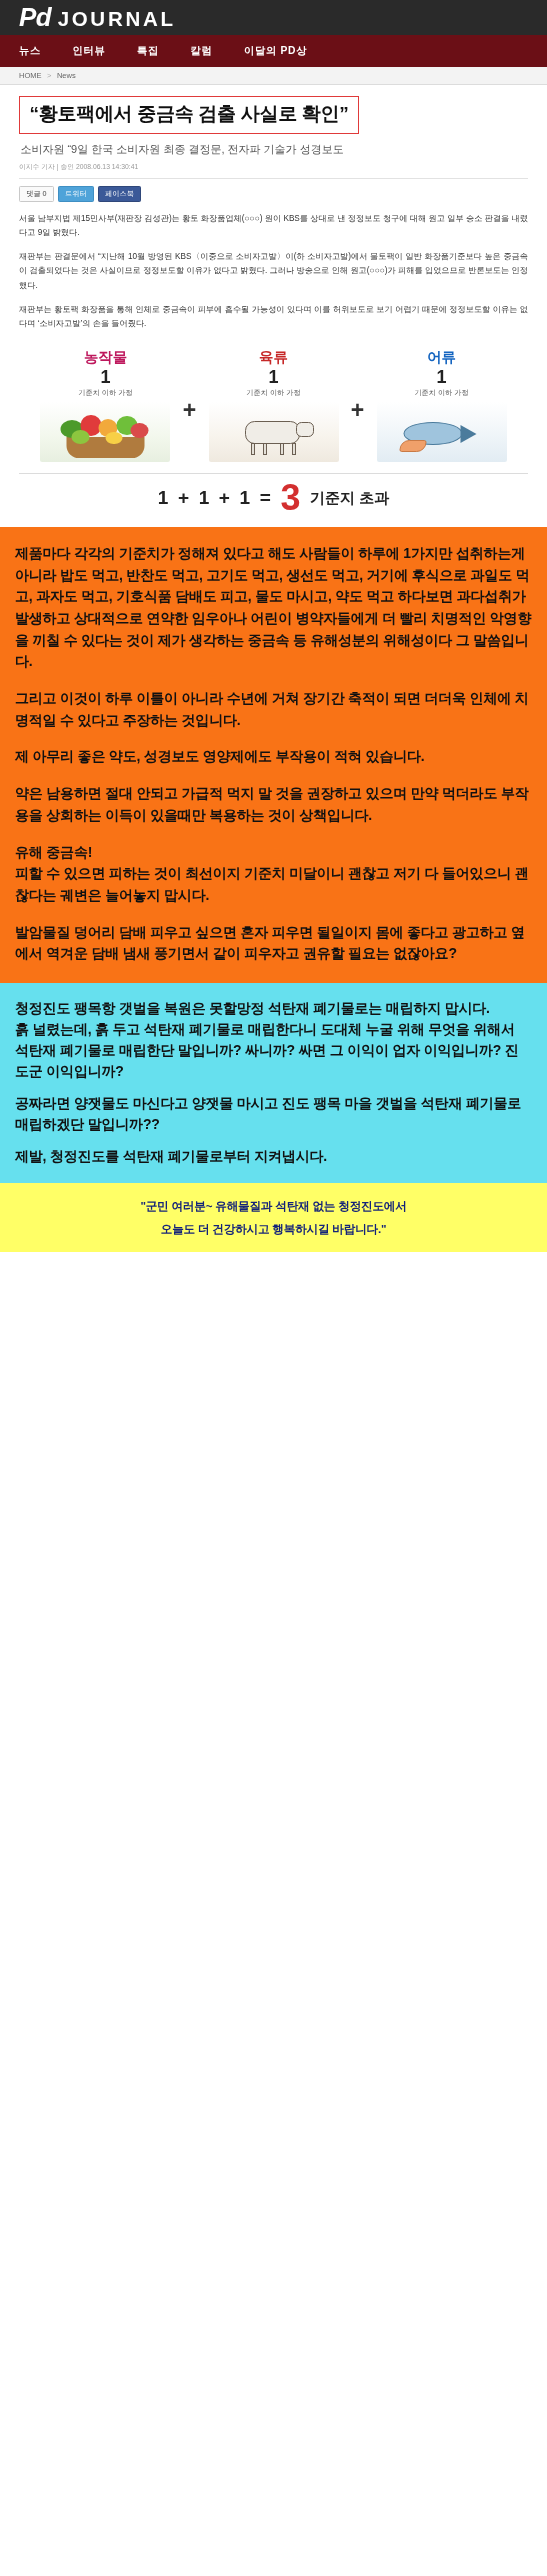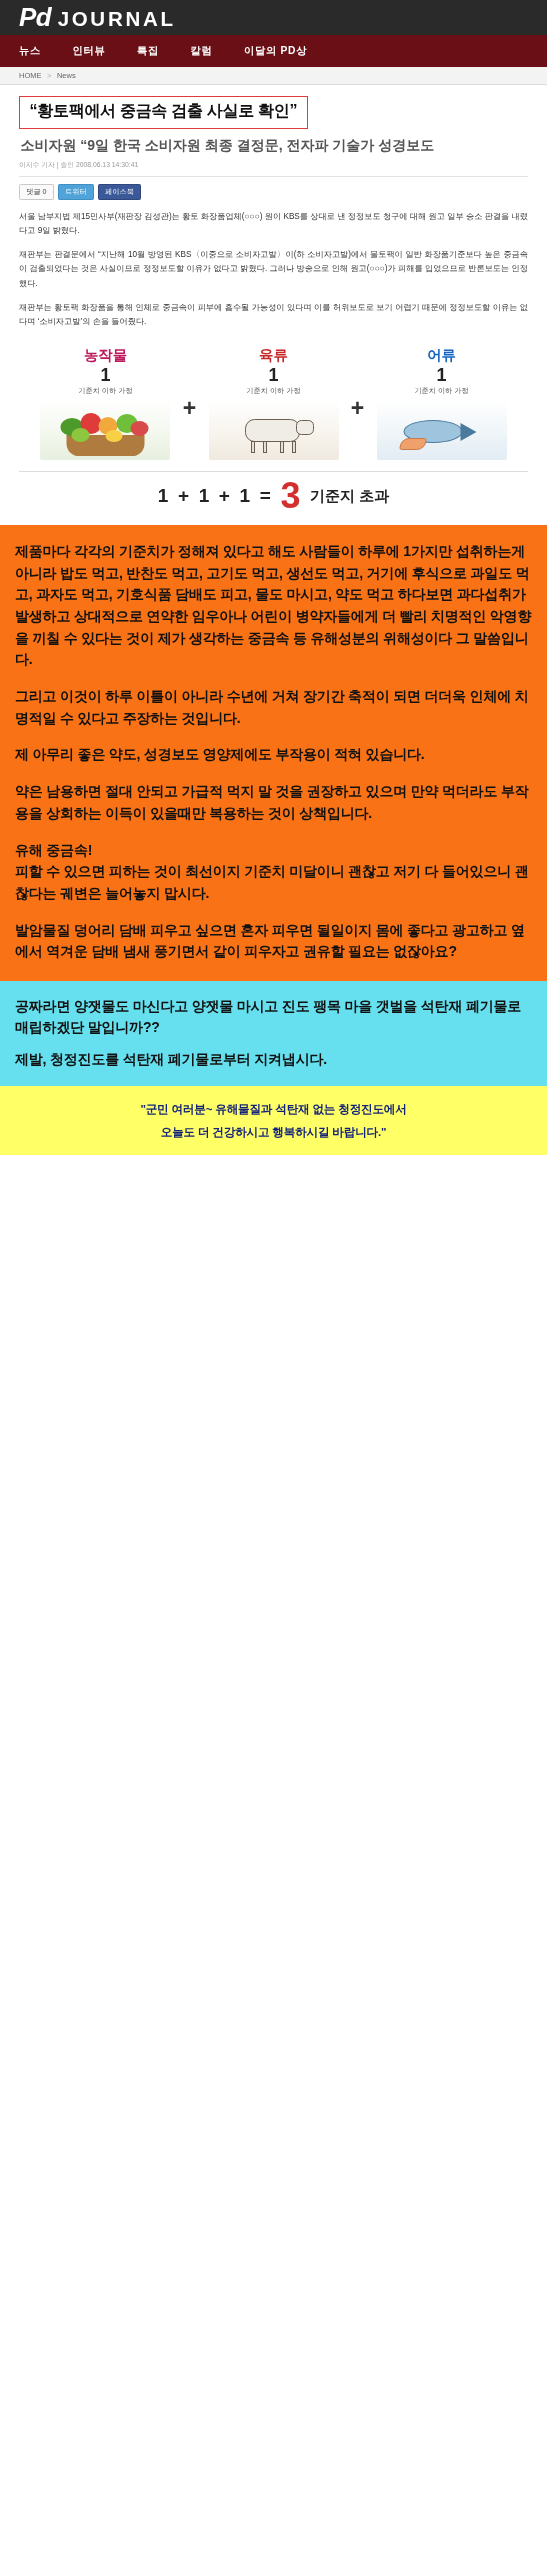--- a/index.html
+++ b/index.html
@@ -64,31 +64,30 @@
 
   
   .article { padding:11px 19px 0 19px; background:#ffffff; }
   .headline-wrap {
     border:1.4px solid #e03a3a;
     display:inline-block;
     padding:4.1px 9.6px 5.5px 9.6px;
     margin-bottom:6.8px;
   }
   .headline {
-    font-size:16px;
+    font-size:19px;
     font-weight:bold;
     color:#111;
     letter-spacing:-0.3px;
     white-space:nowrap;
   }
   .subhead {
-    font-size:14px;
+    font-size:11px;
     color:#555;
     margin:1.4px 0 5.5px 1.4px;
-    font-weight:bold;
   }
   .byline {
     font-size:6.8px;
     color:#999;
     border-bottom:0.7px solid #e2e2e2;
     padding-bottom:5.5px;
     margin-bottom:6.8px;
   }
   .share-row {
     display:flex;
@@ -368,20 +367,22 @@
     <p>제품마다 각각의 기준치가 정해져 있다고 해도 사람들이 하루에 1가지만 섭취하는게 아니라 밥도 먹고, 반찬도 먹고, 고기도 먹고, 생선도 먹고, 거기에 후식으로 과일도 먹고, 과자도 먹고, 기호식품 담배도 피고, 물도 마시고, 약도 먹고 하다보면 과다섭취가 발생하고 상대적으로 연약한 임우아나 어린이 병약자들에게 더 빨리 치명적인 악영향을 끼칠 수 있다는 것이 제가 생각하는 중금속 등 유해성분의 위해성이다 그 말씀입니다.</p>
     <p>그리고 이것이 하루 이틀이 아니라 수년에 거쳐 장기간 축적이 되면 더더욱 인체에 치명적일 수 있다고 주장하는 것입니다.</p>
     <p>제 아무리 좋은 약도, 성경보도 영양제에도 부작용이 적혀 있습니다.</p>
     <p>약은 남용하면 절대 안되고 가급적 먹지 말 것을 권장하고 있으며 만약 먹더라도 부작용을 상회하는 이득이 있을때만 복용하는 것이 상책입니다.</p>
     <p style="white-space:pre-line;">유해 중금속!
 피할 수 있으면 피하는 것이 최선이지 기준치 미달이니 괜찮고 저기 다 들어있으니 괜찮다는 궤변은 늘어놓지 맙시다.</p>
     <p>발암물질 덩어리 담배 피우고 싶으면 혼자 피우면 될일이지 몸에 좋다고 광고하고 옆에서 역겨운 담배 냄새 풍기면서 같이 피우자고 권유할 필요는 없잖아요?</p>
   </div>
 
   <div class="cyan-block">
+    <p style="white-space:pre-line;">청정진도 팽목항 갯벌을 복원은 못할망정 석탄재 폐기물로는 매립하지 맙시다.
+흙 널렸는데,  흙 두고 석탄재 폐기물로 매립한다니 도대체 누굴 위해 무엇을 위해서 석탄재 폐기물로 매립한단 말입니까?  싸니까?  싸면 그 이익이 업자 이익입니까?  진도군 이익입니까?</p>
     <p>공짜라면 양잿물도 마신다고 양잿물 마시고 진도 팽목 마을 갯벌을 석탄재 폐기물로 매립하겠단 말입니까??</p>
     <p>제발,    청정진도를 석탄재 폐기물로부터 지켜냅시다.</p>
   </div>
 
   <div class="footer-quote">
     <p>"군민 여러분~   유해물질과 석탄재 없는 청정진도에서</p>
     <p>오늘도 더 건강하시고 행복하시길 바랍니다."</p>
   </div>
 
 </div>

